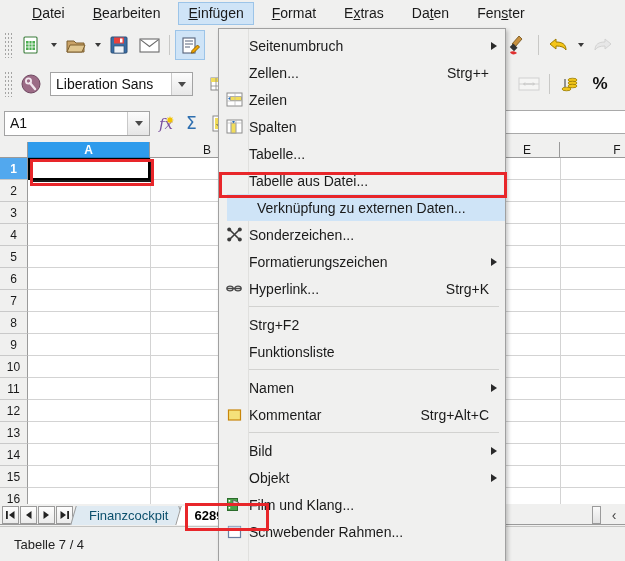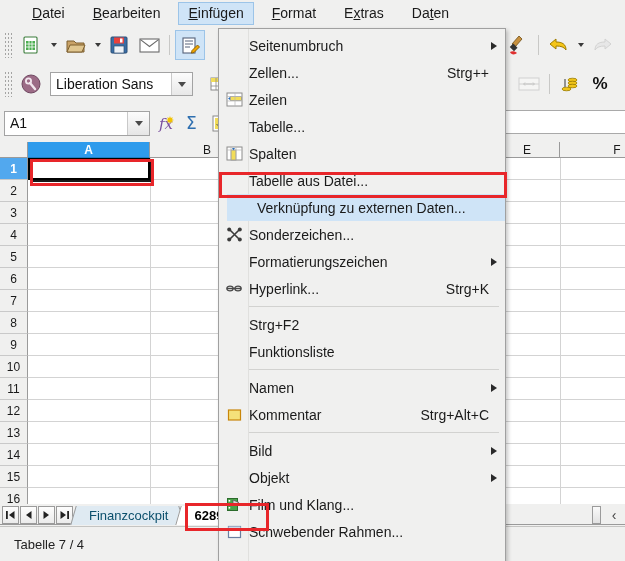--- a/index.html
+++ b/index.html
@@ -233,20 +233,23 @@
       <span class="mn"><u>E</u>infügen</span>
     </div>
     <div class="menubar-item">
       <span class="mn"><u>F</u>ormat</span>
     </div>
     <div class="menubar-item">
       <span class="mn">E<u>x</u>tras</span>
     </div>
     <div class="menubar-item">
       <span class="mn">Da<u>t</u>en</span>
+    </div>
+    <div class="menubar-item">
+      <span class="mn">Fen<u>s</u>ter</span>
     </div>
     <div class="menubar-item">
       
     </div>
   </div>
 
   <div class="toolbar tb1">
     <div class="grip"></div>
 
     <div class="tbtn">
@@ -546,33 +549,33 @@
           <rect x="1" y="1" width="15" height="13" fill="#fff" stroke="#8c8c8c" stroke-width="1"></rect>
           <rect x="4.5" y="4.5" width="11" height="4" fill="#f2dd5a" stroke="#8c8c8c" stroke-width="0.7"></rect>
           <path d="M1 4.5h15M1 9h15M9 1v13" stroke="#b5b5b5" stroke-width="0.7"></path>
           <path d="M2 6.5l2-1.5v3z" fill="#2a6ebb"></path>
         </svg>
       </span>
       <span class="lbl">Zeilen</span>
     </div>
 
     <div class="mitem">
-      <span class="lbl">Tabelle...</span>
-    </div>
-
-    <div class="mitem">
       <span class="micon">
         <svg width="17" height="15" viewBox="0 0 17 15">
           <rect x="1" y="1" width="15" height="13" fill="#fff" stroke="#8c8c8c" stroke-width="1"></rect>
           <rect x="5" y="4" width="5" height="10" fill="#f2dd5a" stroke="#8c8c8c" stroke-width="0.7"></rect>
           <path d="M5 1v13M10 1v13M1 4h15" stroke="#b5b5b5" stroke-width="0.7"></path>
           <path d="M6 2l3 0-1.5 2.2z" fill="#2a6ebb"></path>
         </svg>
       </span>
       <span class="lbl">Spalten</span>
+    </div>
+
+    <div class="mitem">
+      <span class="lbl">Tabelle...</span>
     </div>
 
     <div class="mitem">
       <span class="lbl">Tabelle aus Datei...</span>
     </div>
 
     <div class="mitem hl">
       <span class="lbl">Verknüpfung zu externen Daten...</span>
     </div>
 

